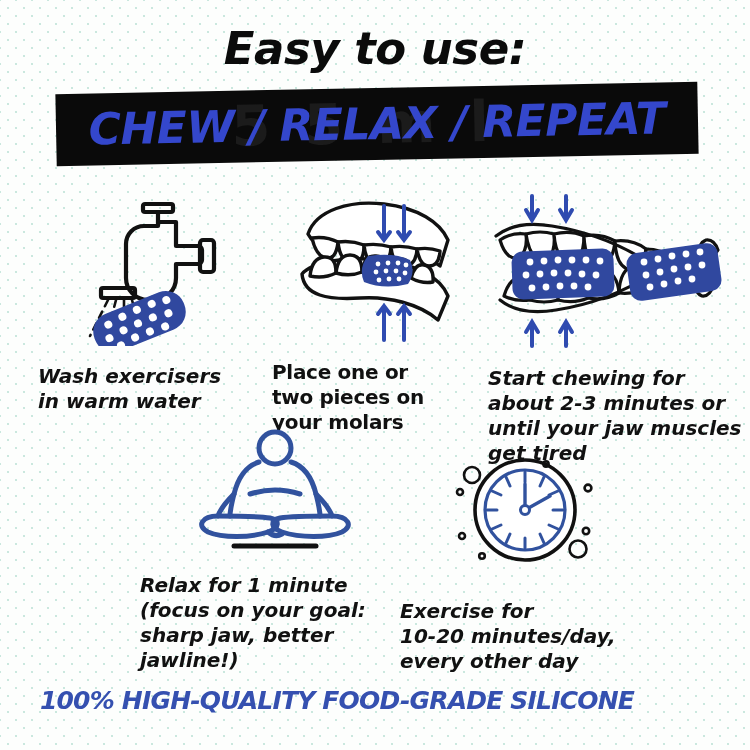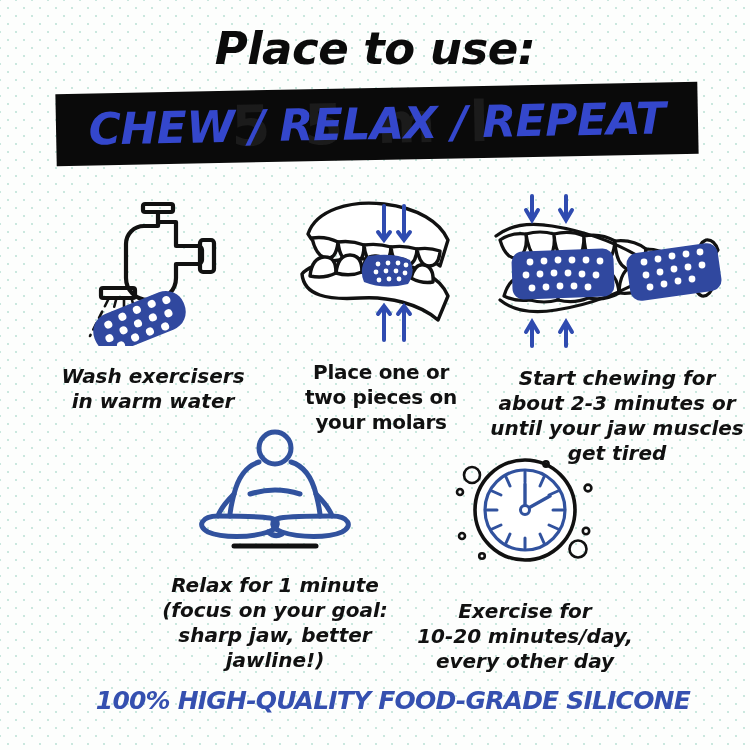--- a/index.html
+++ b/index.html
@@ -77,21 +77,21 @@
     font-style: italic;
     font-size: 44px;
     letter-spacing: -0.5px;
     color: #3447cc;
     white-space: nowrap;
   }
 
   
   .step {
     position: absolute;
-    text-align: center;
+    text-align: left;
   }
   .step-icon {
     position: relative;
     margin: 0 auto;
   }
   .caption {
     font-family: "DejaVu Sans", "Liberation Sans", sans-serif;
     font-weight: bold;
     font-style: italic;
     font-size: 20px;
@@ -117,36 +117,35 @@
   #step-3 .caption { margin-top: 12px; }
   #step-4 .caption { margin-top: 16px; }
   #step-5 .caption { margin-top: 22px; }
 
   
   .footer {
     position: absolute;
     left: 0;
     top: 686px;
     width: 674px;
-    text-align: right;
+    text-align: center;
     font-family: "DejaVu Sans", "Liberation Sans", sans-serif;
     font-weight: bold;
     font-style: italic;
     font-size: 25px;
     letter-spacing: -0.8px;
     color: #3550b0;
-    margin-left: 16px;
   }
 </style>
 </head>
 <body>
 
 <div id="page">
 
-  <div class="headline">Place to use:</div>
+  <div class="headline">Easy to use:</div>
 
   <div class="banner">
     <div class="banner-watermark">55ml</div>
     <div class="banner-text">CHEW / RELAX / REPEAT</div>
   </div>
 
   <div class="step" id="step-1">
     <div class="step-icon">
       <svg width="230" height="150" viewBox="0 0 230 150">
         <g fill="none" stroke="#111111" stroke-width="4.2" stroke-linecap="round" stroke-linejoin="round">

